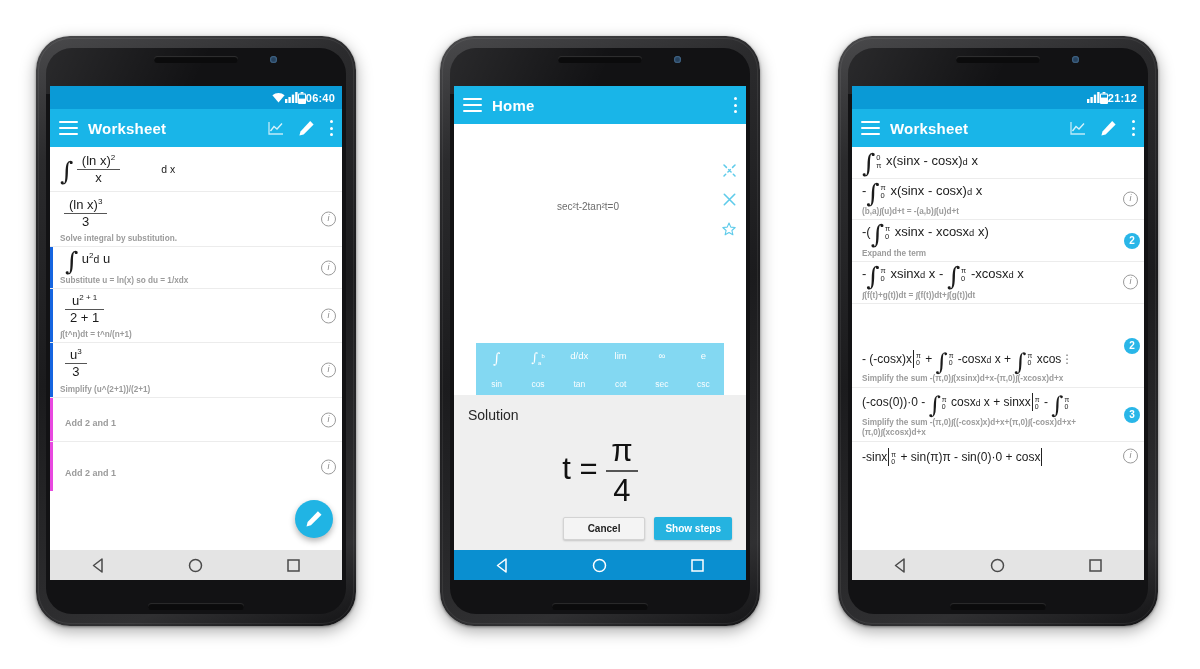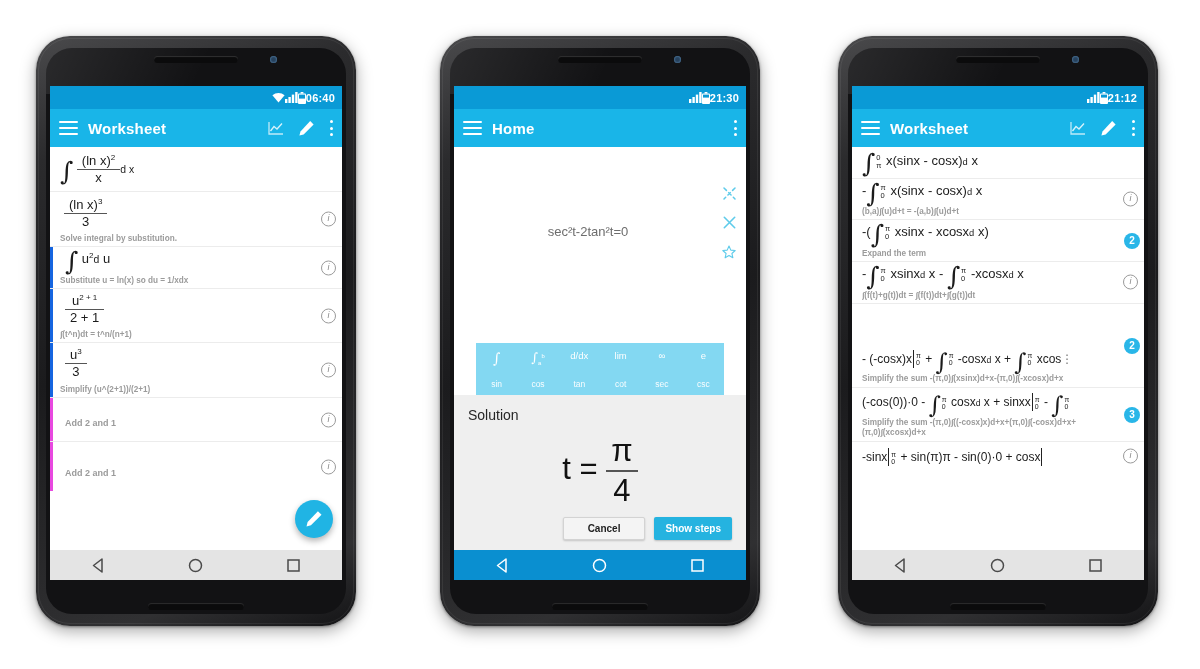--- a/index.html
+++ b/index.html
@@ -117,21 +117,21 @@
   .fab{
     position:absolute;right:9px;bottom:12px;width:38px;height:38px;border-radius:50%;
     background:#20b4e4;box-shadow:0 3px 6px rgba(0,0,0,.3);
     display:flex;align-items:center;justify-content:center;
   }
 
   
   .home-body{flex:1;background:#fff;position:relative;display:flex;flex-direction:column;}
   .eq-area{flex:1;position:relative;}
   .eq-icons{position:absolute;right:10px;top:40px;display:flex;flex-direction:column;gap:16px;align-items:center;}
-  .eq-text{position:absolute;left:0;right:24px;top:77px;text-align:center;font-size:13px;color:#6d6d6d;}
+  .eq-text{position:absolute;left:0;right:24px;top:77px;text-align:center;font-size:10px;color:#6d6d6d;}
   .mathkb{position:absolute;left:22px;right:22px;bottom:0;background:#83d8f2;}
   .kbrow{display:flex;}
   .kbkey{flex:1;text-align:center;color:#fff;font-size:9.5px;padding:7px 0;}
   .kbrow.r2 .kbkey{font-size:8.5px;padding:6px 0;opacity:.95;}
   .dialog{background:#efefef;padding:12px 14px 10px;}
   .dlg-title{font-size:14px;color:#262626;}
   .dlg-sol{font-size:31px;color:#111;text-align:center;padding:10px 0 4px;}
   .dlg-btns{display:flex;justify-content:flex-end;align-items:center;gap:9px;padding-top:4px;}
   .btn-cancel{background:#f4f4f4;border:1px solid #d3d3d3;border-radius:2px;
     padding:5px 24px;font-size:10px;font-weight:bold;color:#222;box-shadow:0 1px 2px rgba(0,0,0,.18);}
@@ -189,21 +189,21 @@
               <i></i>
               <i></i>
             </div>
         </div>
       </div>
 
       <div class="content">
         <div class="wrow" style="padding-top:7px;padding-bottom:6px;">
           <div class="math">
             <span class="intg">∫</span>
-            <span class="frac"><span class="n">(ln x)<sup>2</sup></span><span class="d">x</span></span><span style="font-size:.8em;">d x</span>
+            <span class="frac"><span class="n">(ln x)<sup>2</sup></span><span class="d">x</span></span><span style="font-size:.8em;margin-left:41px;">d x</span>
           </div>
         </div>
 
         <div class="wrow" style="padding-top:6px;">
           <div class="math" style="padding-left:4px;">
             <span class="frac"><span class="n">(ln x)<sup>3</sup></span><span class="d">3</span></span>
           </div>
           <div class="hint">Solve integral by substitution.</div>
           <div class="info">i</div>
         </div>
@@ -269,34 +269,20 @@
   </div>
 
   <div class="phone p2">
     <div class="body-shell"></div>
     <div class="glass"></div>
     <div class="earpiece"></div>
     <div class="cam"></div>
     <div class="speaker-bottom"></div>
 
     <div class="screen">
-      <div class="statusbar">
-        <svg class="sb-ic" width="13" height="11" viewBox="0 0 13 11">
-            <rect x="0" y="7" width="2.4" height="4" fill="#fff"></rect>
-            <rect x="3.4" y="5" width="2.4" height="6" fill="#fff"></rect>
-            <rect x="6.8" y="2.6" width="2.4" height="8.4" fill="#fff"></rect>
-            <rect x="10.2" y="0" width="2.4" height="11" fill="#fff"></rect>
-          </svg>
-        <svg class="sb-ic" width="8" height="12" viewBox="0 0 8 12">
-            <rect x="2.6" y="0" width="2.8" height="1.6" fill="#fff"></rect>
-            <rect x="0" y="1.6" width="8" height="10.4" rx="1" fill="#fff"></rect>
-            <rect x="1" y="2.6" width="6" height="3" fill="#0a9ad6"></rect>
-          </svg>
-        <span class="sb-clock">21:30</span>
-      </div>
 
       <div class="appbar">
         <div class="hamburger">
             <i></i>
             <i></i>
             <i></i>
           </div>
         <div class="appbar-title">Home</div>
         <div class="ab-actions">
           <div class="dots">

